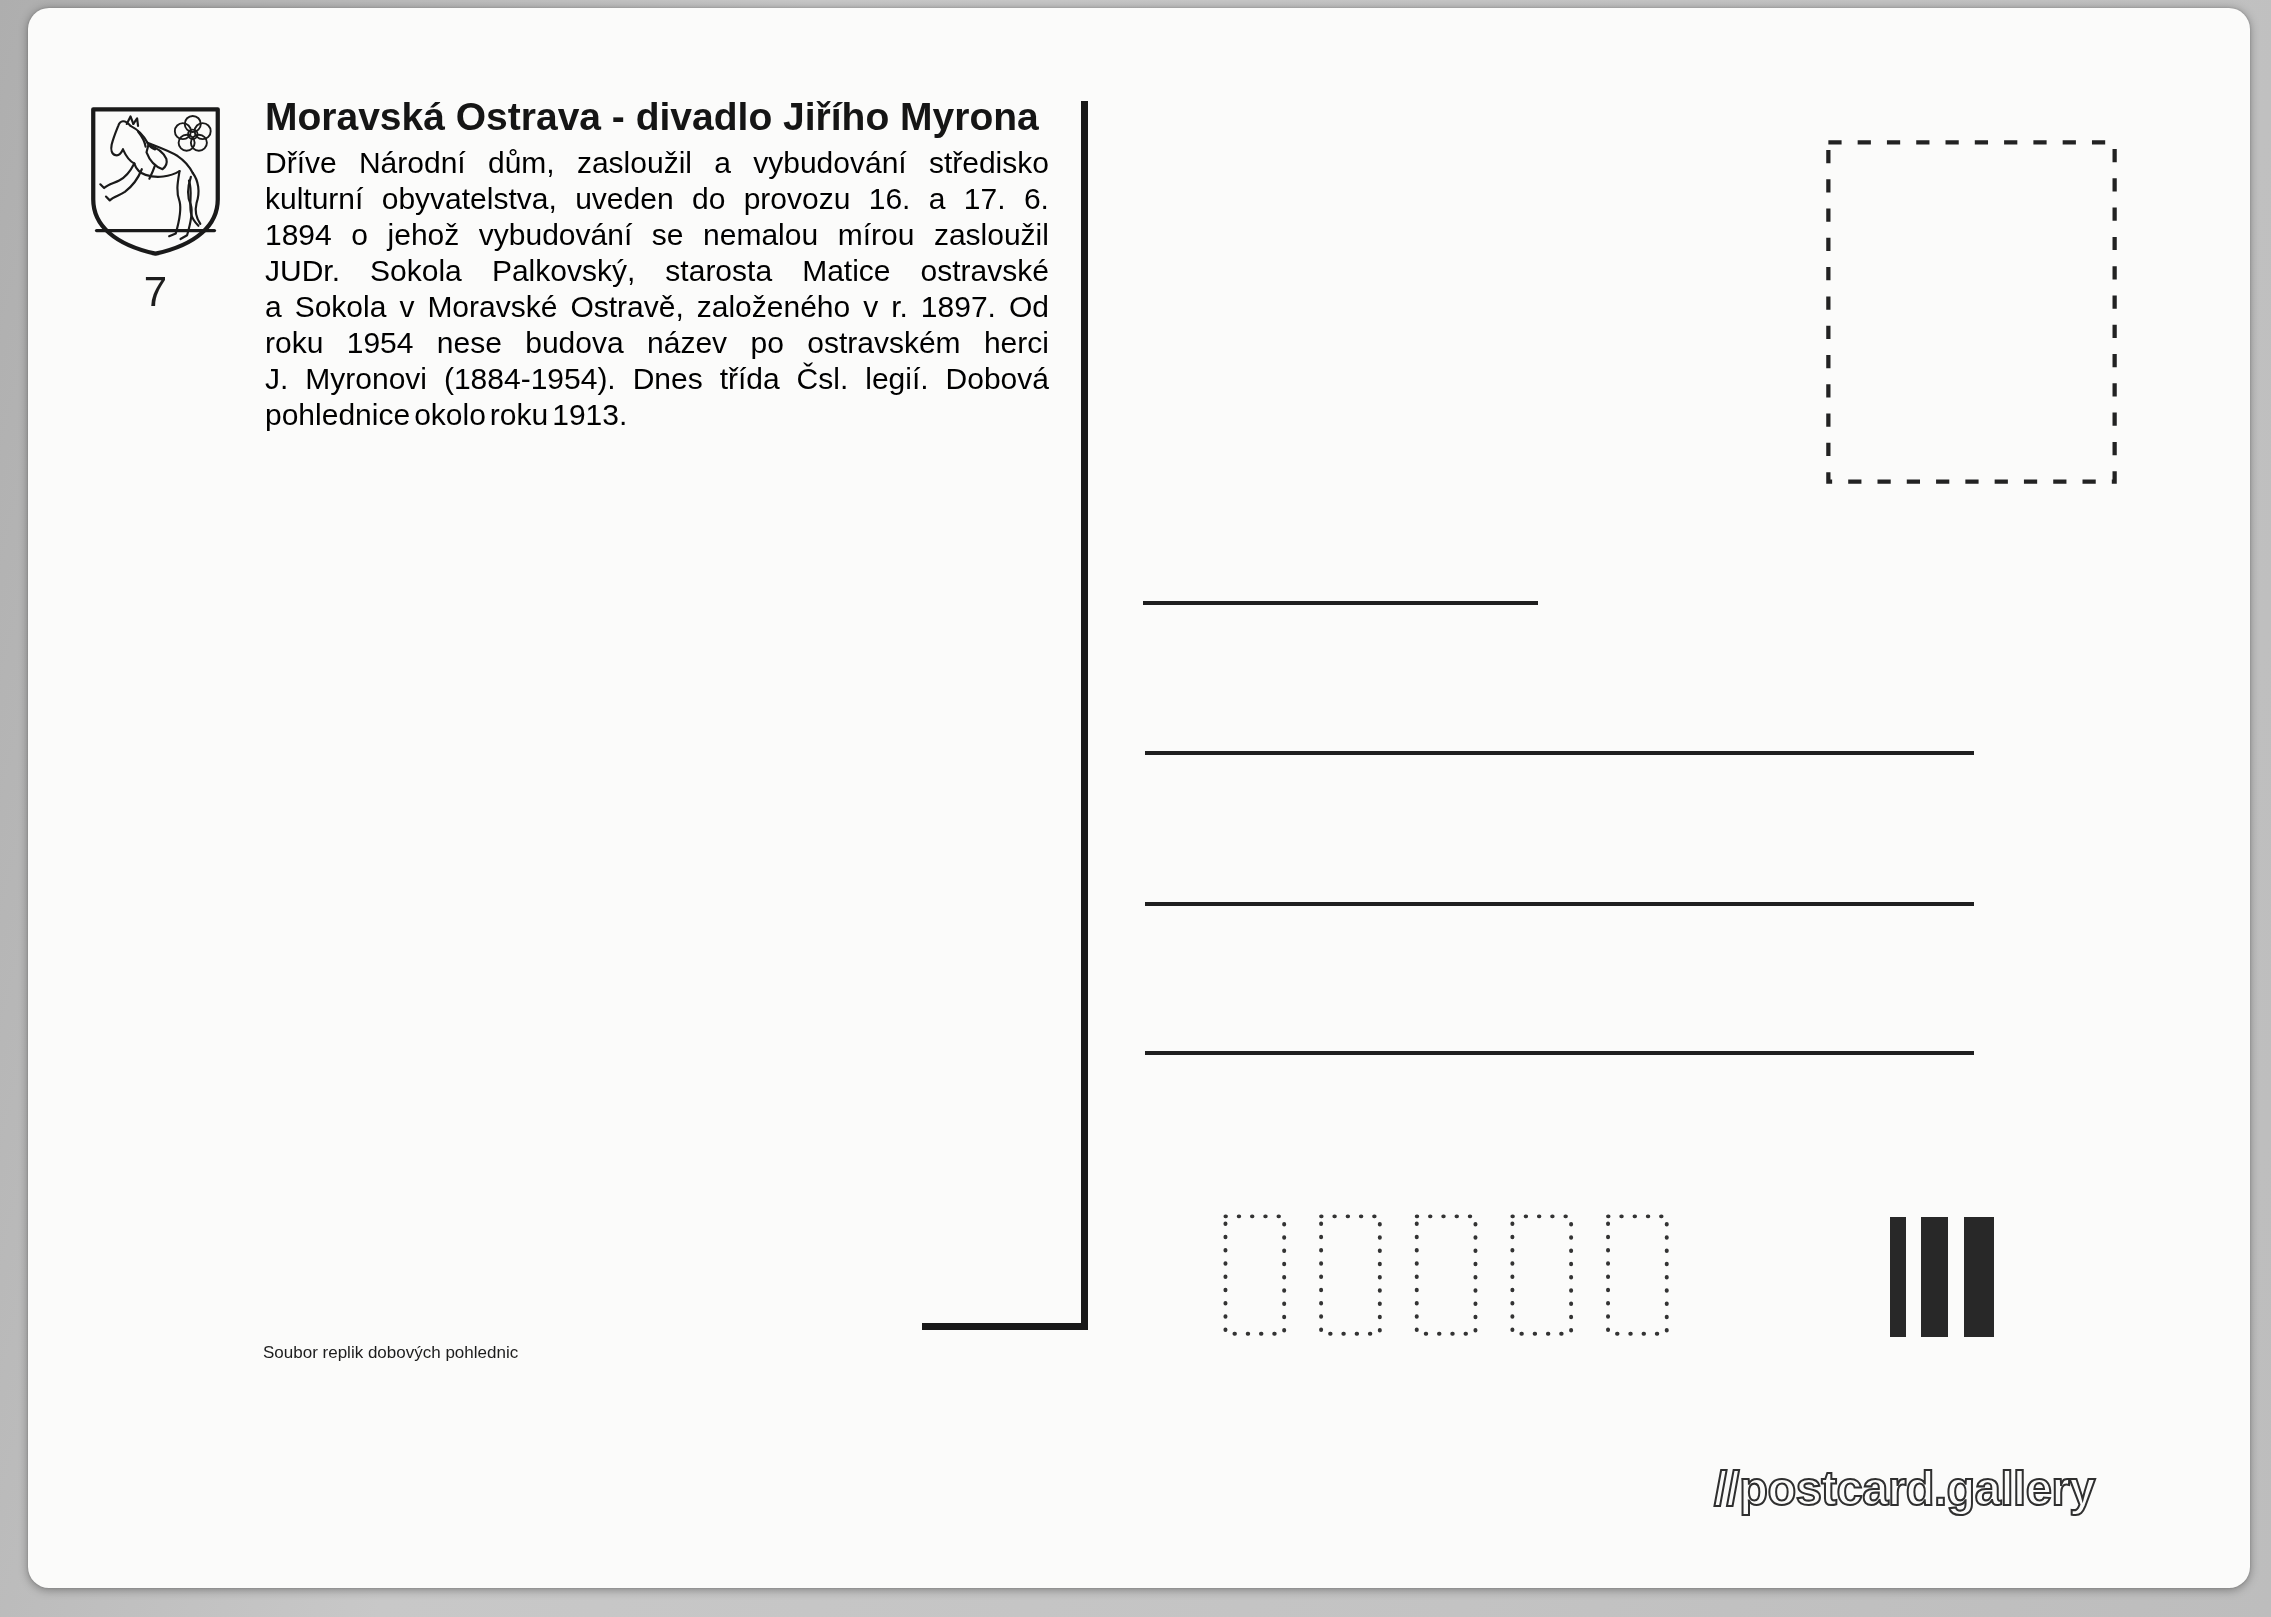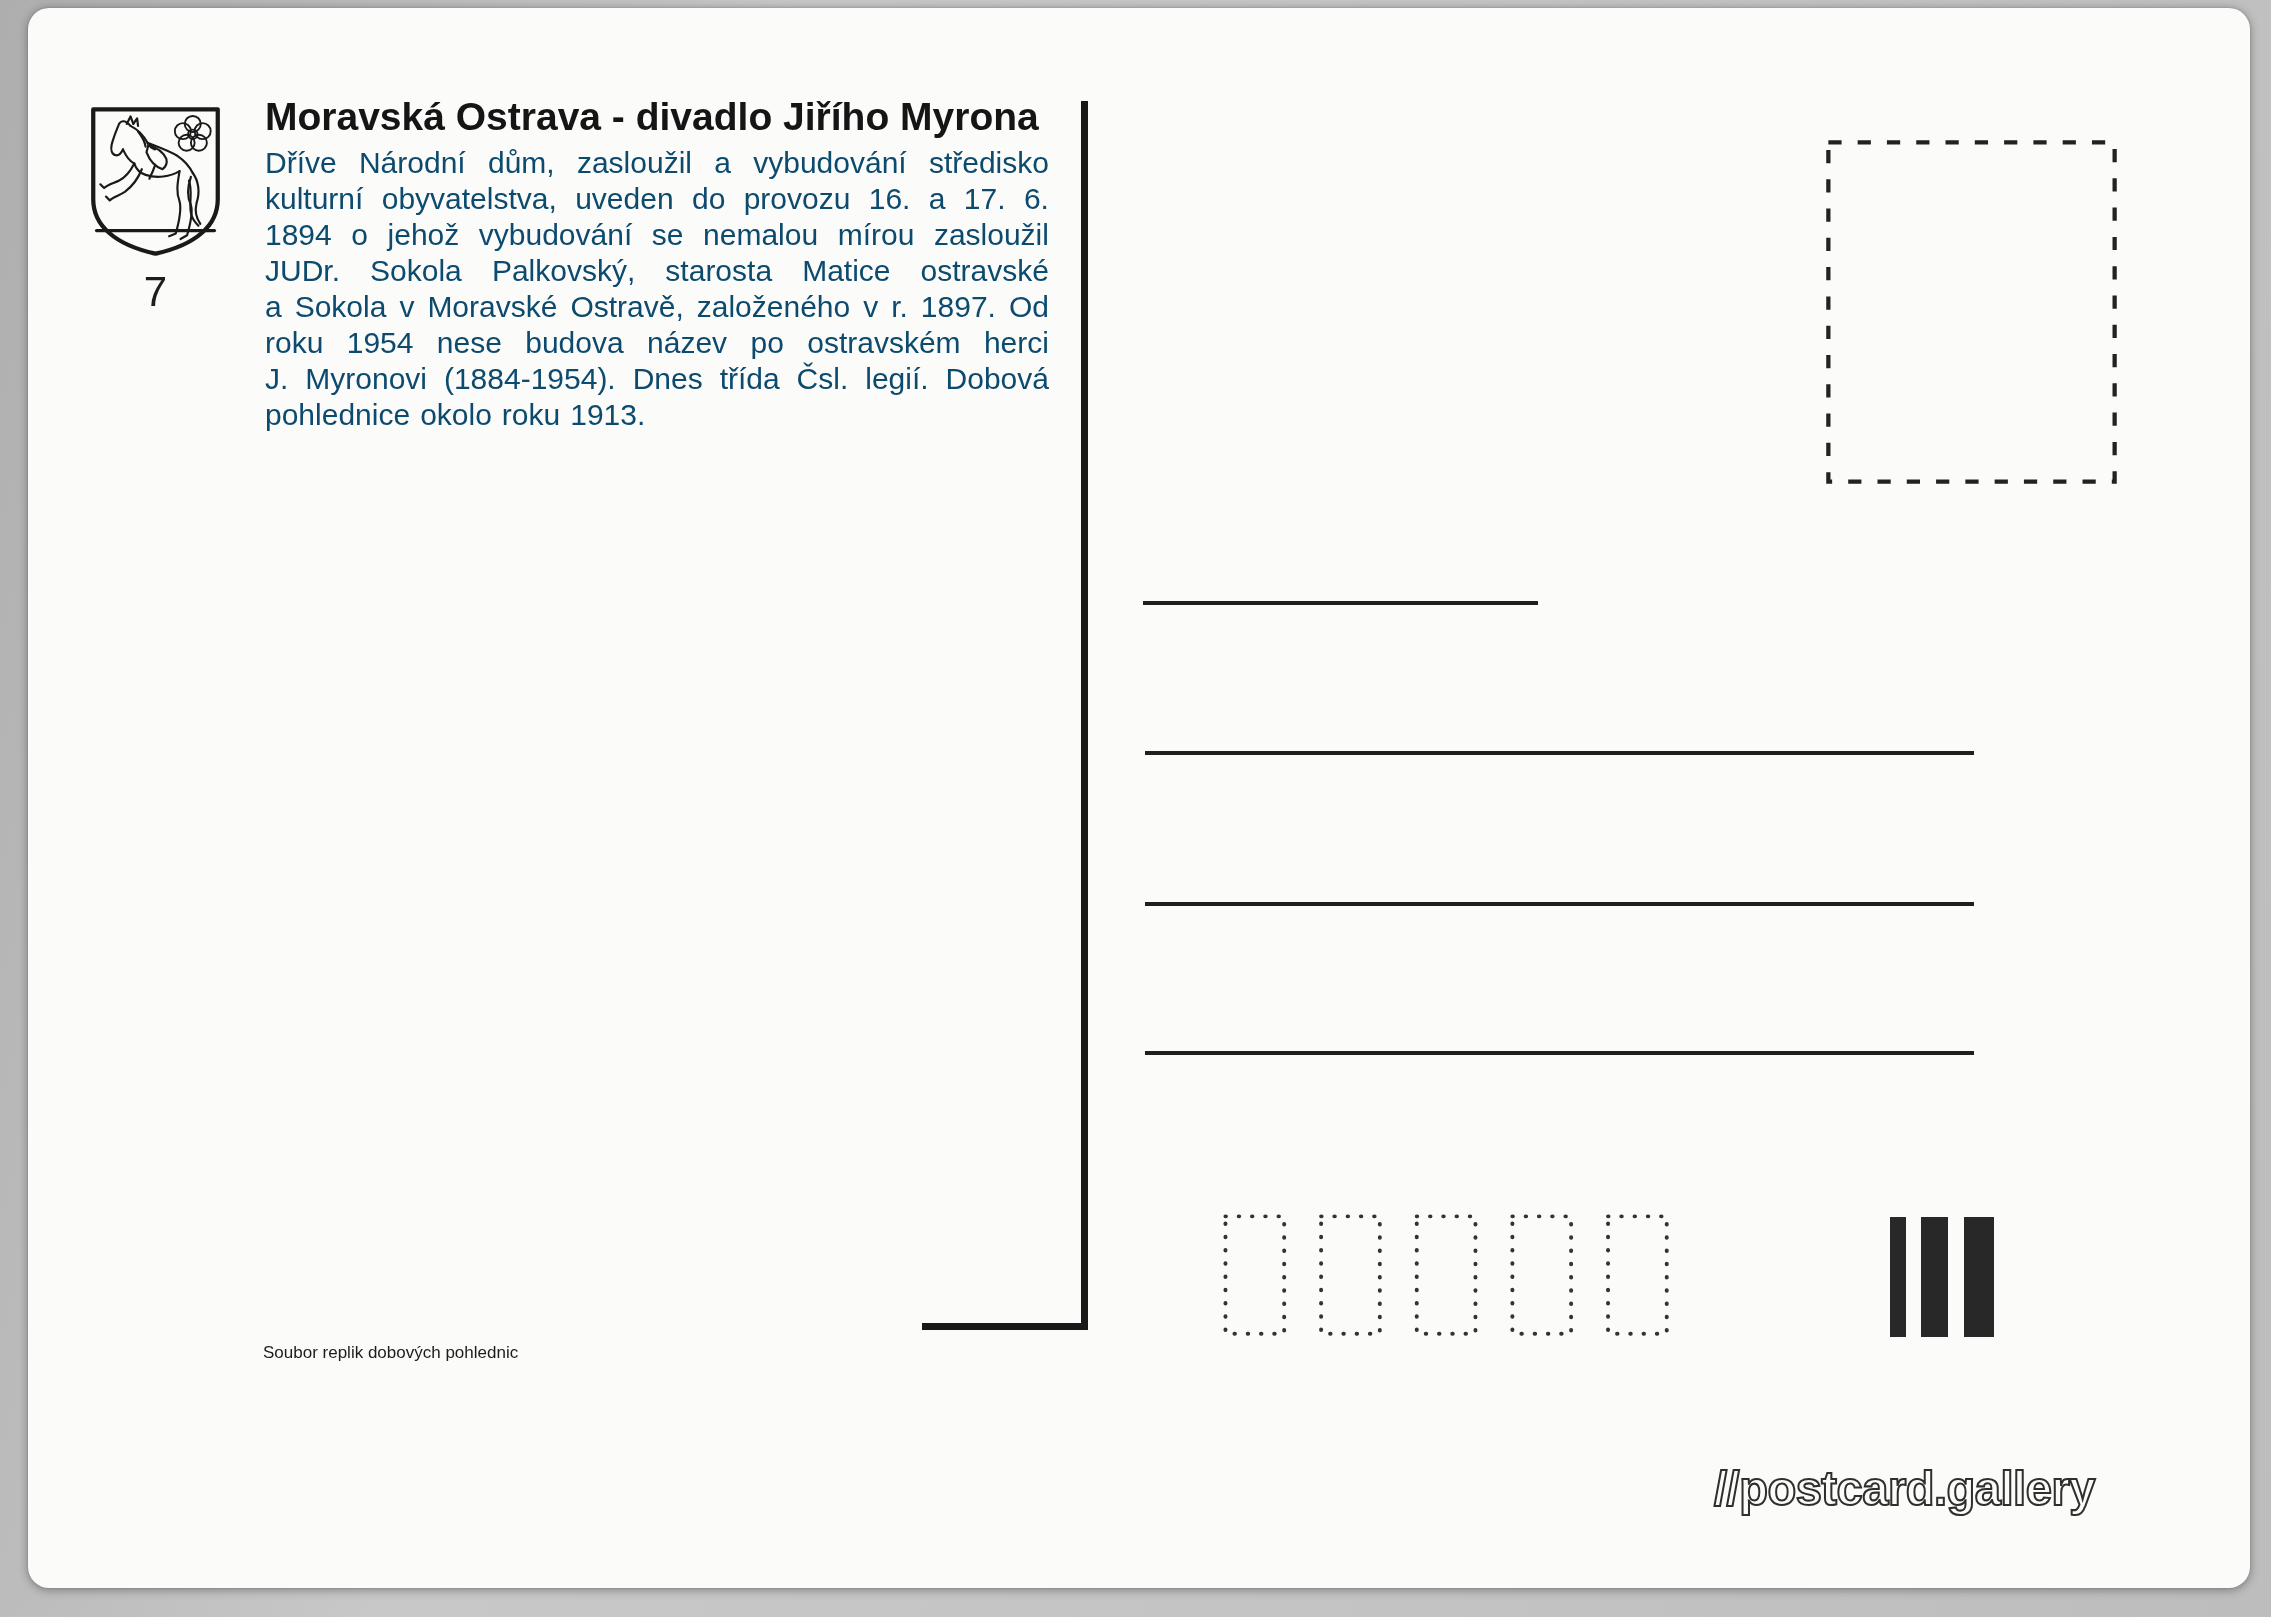--- a/index.html
+++ b/index.html
@@ -23,24 +23,24 @@
     font-family:"Liberation Sans", sans-serif;
   }
   
   .title{
     left:237px;top:89px;width:814px;margin:0;
     font-size:39px;line-height:40px;font-weight:700;color:#151515;
     letter-spacing:0px;white-space:nowrap;
   }
   .desc{
     left:237px;top:137px;width:784px;
-    font-size:30px;line-height:36px;color:#0c4a6e;
+    font-size:30px;line-height:36px;color:#000000;
   }
   .desc-line{display:flex;justify-content:space-between;white-space:nowrap;}
-  .desc-line.last{justify-content:flex-start;gap:10px;}
+  .desc-line.last{justify-content:flex-start;gap:4px;}
   
   .divider-v{left:1053px;top:93px;width:6.6px;height:1223px;background:#181818;}
   .divider-foot{left:894px;top:1315px;width:166px;height:7.6px;background:#181818;}
   
   .stamp-box{left:1798px;top:132px;}
   
   .addr-line{height:4.7px;background:#1f1f1f;}
   .addr-line.short{left:1115px;top:593px;width:395px;}
   .addr-line.l1{left:1117px;top:743px;width:829px;}
   .addr-line.l2{left:1117px;top:894px;width:829px;}

